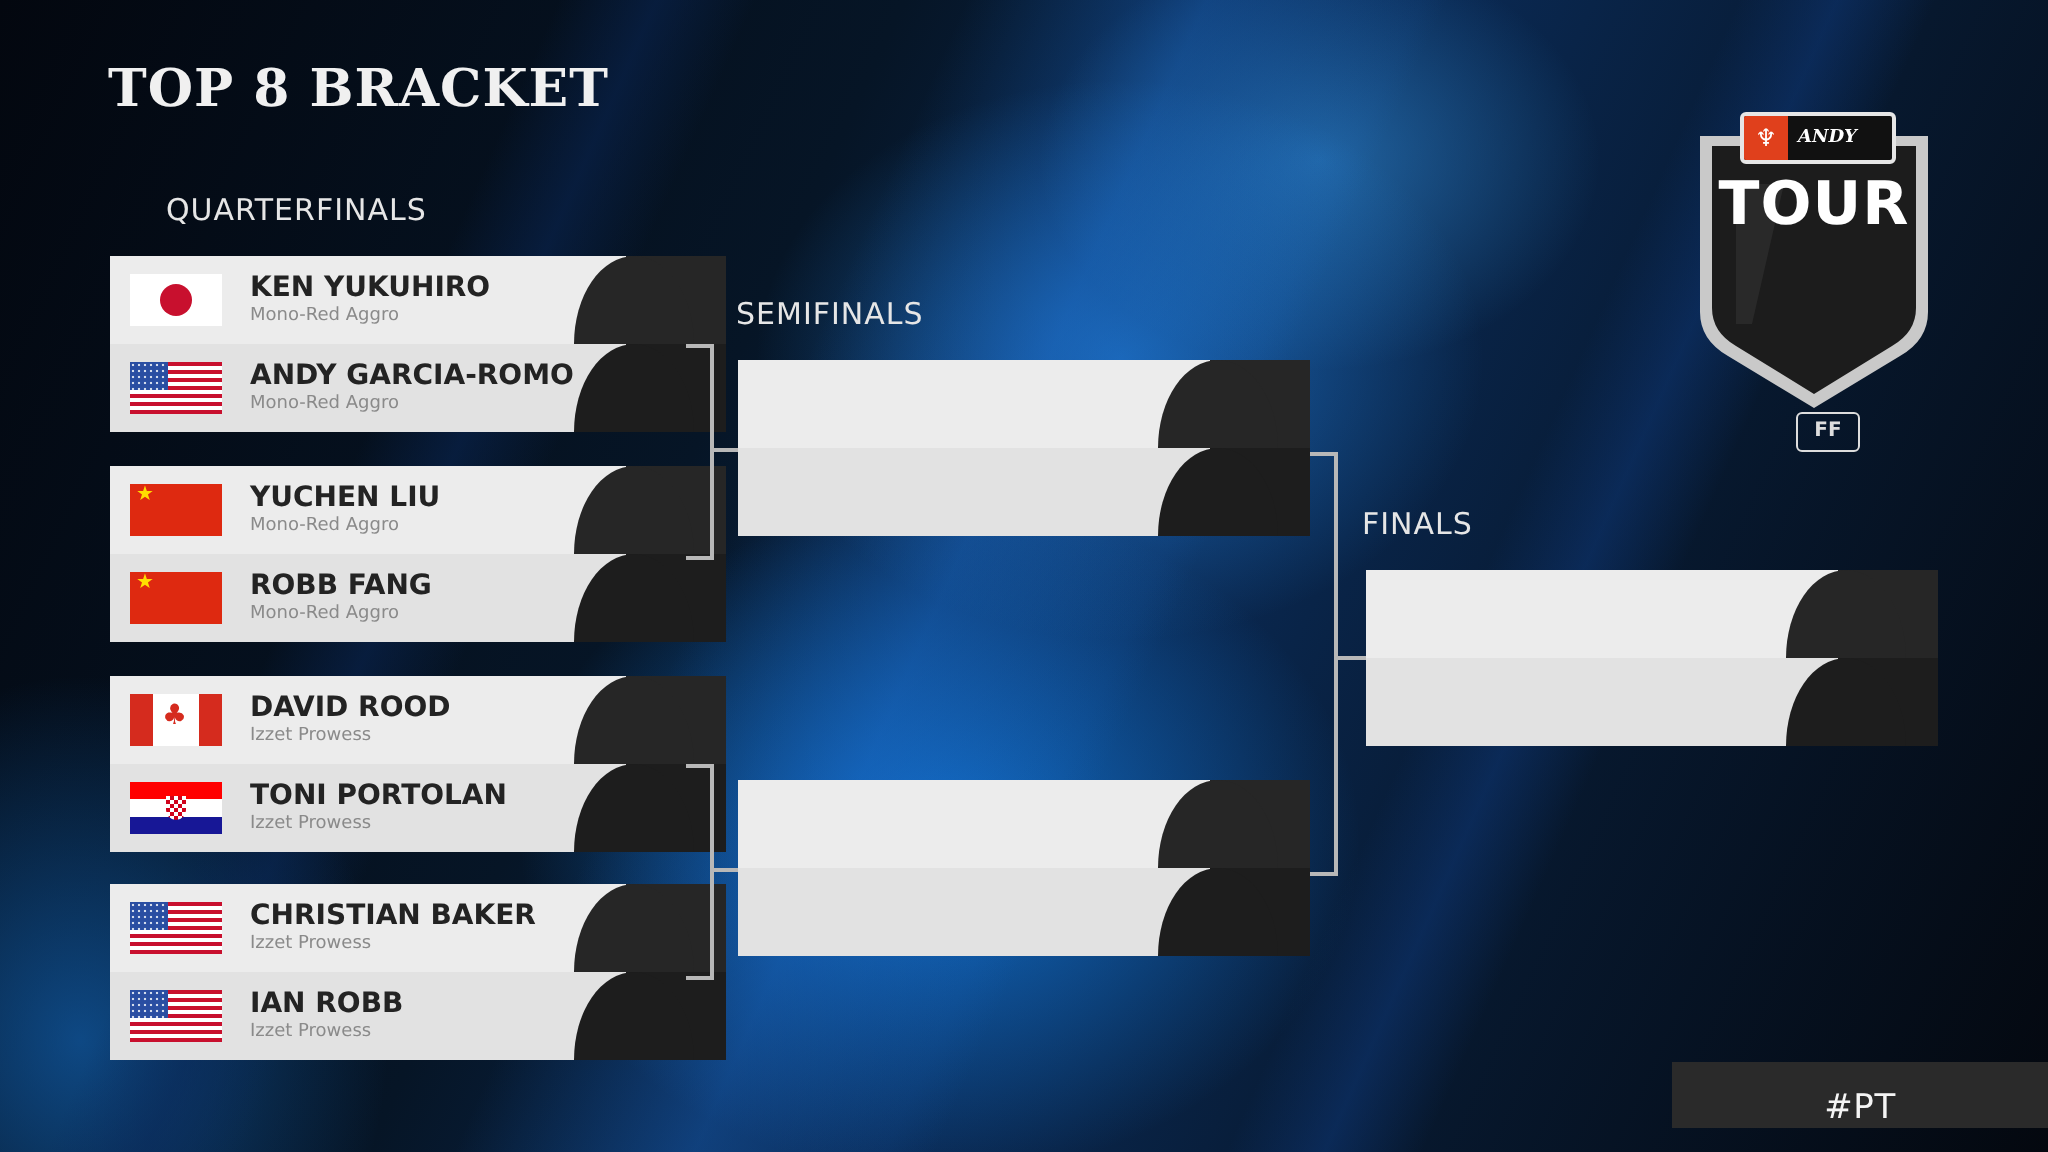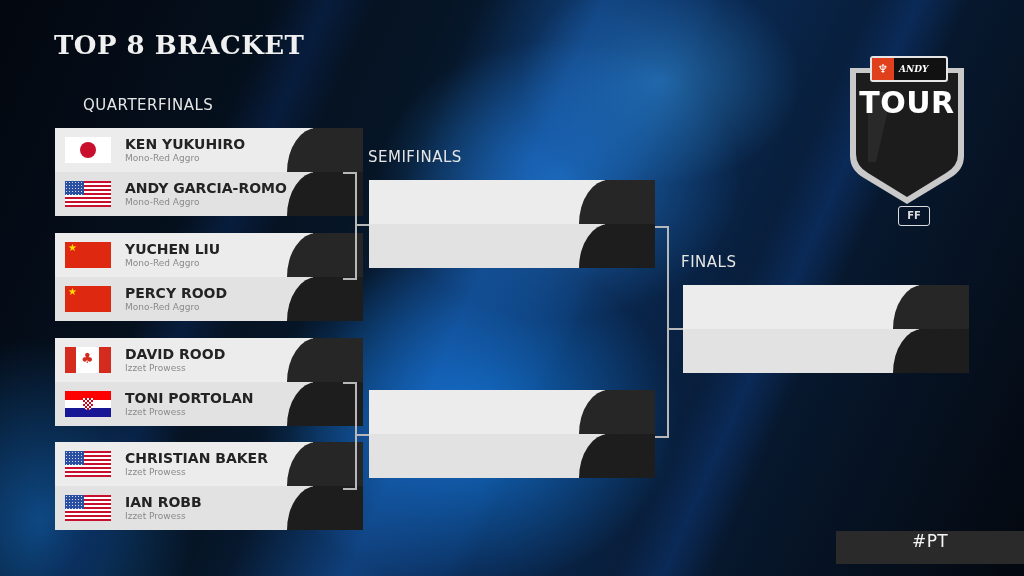--- a/index.html
+++ b/index.html
@@ -104,21 +104,21 @@
     position: absolute; left: 0; top: 36px; width: 122px; text-align: center; color: #fff;
     font-weight: bold; font-size: 30px; line-height: 30px; letter-spacing: 0.5px;
   }
   .logo-ff {
     position: absolute; left: 52px; top: 106px; width: 30px; height: 18px; border: 1.5px solid #ddd; color: #ddd;
     font-size: 10px; font-weight: bold; text-align: center; line-height: 18px; border-radius: 3px; margin-top: 48px;
   }
 
   .hashtag {
     position: absolute; left: 836px; top: 531px; width: 188px; height: 33px; background: #2a2a2a;
-    display: flex; align-items: flex-start; justify-content: center; font-size: 17px; letter-spacing: 0.3px;
+    display: flex; align-items: flex-end; justify-content: center; font-size: 17px; letter-spacing: 0.3px;
   }
   .hashtag .hw { color: #f4f4f4; }
   .hashtag .ho { color: #e8742e; }
 </style>
 </head>
 <body>
 
 <div class="streak s1"></div>
 <div class="streak s2"></div>
 <div class="streak s3"></div>
@@ -153,21 +153,21 @@
     <div class="flag flag-china"></div>
     <div>
       <div class="pname">YUCHEN LIU</div>
       <div class="pdeck">Mono-Red Aggro</div>
     </div>
     <div class="score"></div>
   </div>
   <div class="slot bottom">
     <div class="flag flag-china"></div>
     <div>
-      <div class="pname">PERCY ROOD</div>
+      <div class="pname">ROBB FANG</div>
       <div class="pdeck">Mono-Red Aggro</div>
     </div>
     <div class="score"></div>
   </div>
 </div>
 
 <div class="match" style="left:55px; top:338px;">
   <div class="slot top">
     <div class="flag flag-canada"></div>
     <div>

